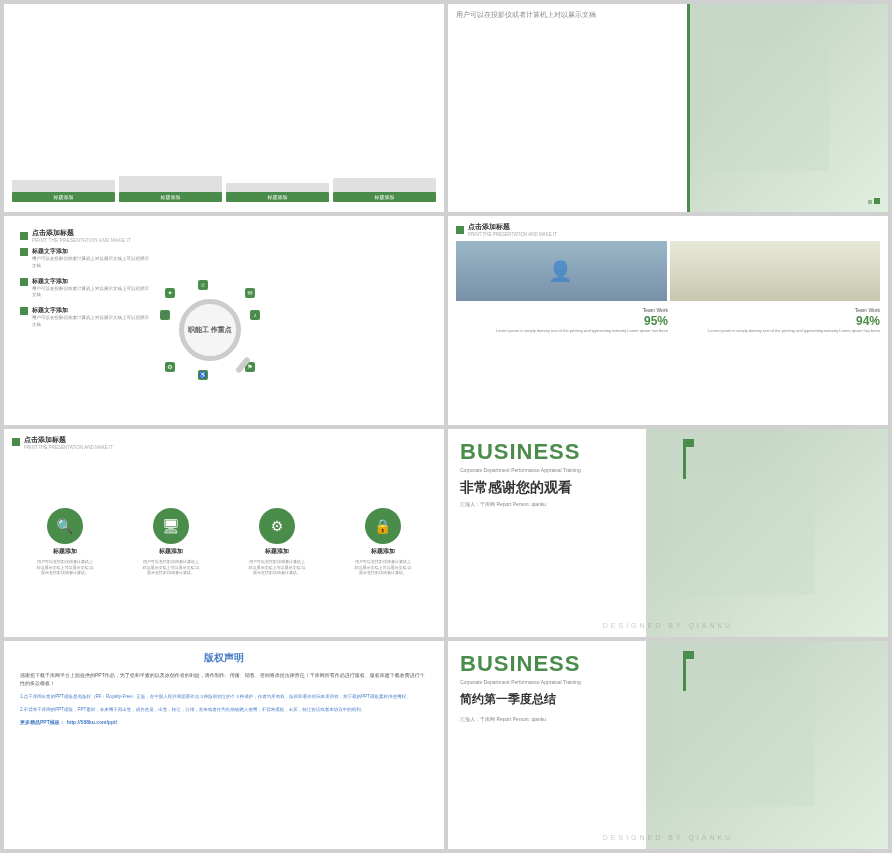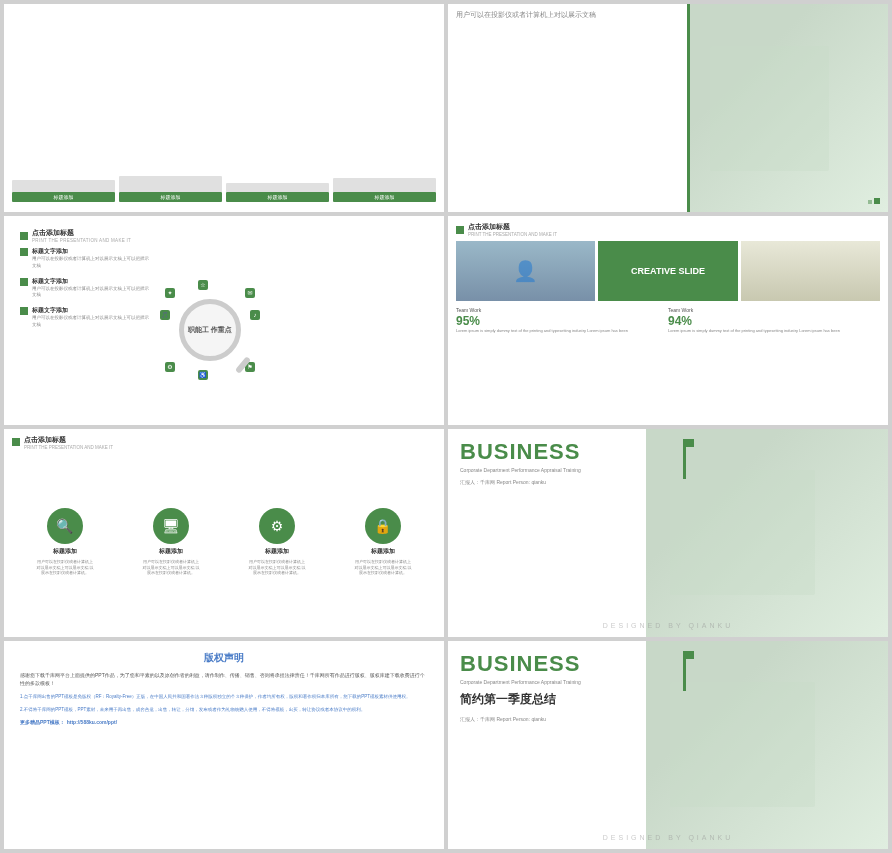--- a/index.html
+++ b/index.html
@@ -56,21 +56,21 @@
       text-align: center;
       line-height: 1.2;
     }
     .s2-stats {
       display: flex;
       justify-content: space-around;
     }
     .s2-stat {
       display: flex;
       flex-direction: column;
-      align-items: flex-start;
+      align-items: flex-end;
       flex: 1;
     }
     .s2-stat-label {
       font-size: 5px;
       color: #555;
       margin-bottom: 1px;
     }
     .s2-stat-value {
       font-size: 12px;
       color: #4a8c4a;
@@ -527,24 +527,20 @@
       <div class="hdr-block"></div>
       <div>
         <div style="font-size:7px; font-weight:bold; color:#333;">点击添加标题</div>
         <div style="font-size:4.5px; color:#aaa;">PRINT THE PRESENTATION AND MAKE IT</div>
       </div>
     </div>
     <div class="s2-images">
       <div class="s2-img">
         <div class="person-silhouette">👤</div>
       </div>
-      <div class="s2-img s2-img-creative">
-        <span>CREATIVE
-SLIDE</span>
-      </div>
       <div class="s2-img">
         <div class="hands-img"></div>
       </div>
     </div>
     <div class="s2-stats">
       <div class="s2-stat">
         <span class="s2-stat-label">Team Work</span>
         <span class="s2-stat-value">95%</span>
         <span class="s2-stat-desc">Lorem ipsum is simply dummy text of
 the printing and typesetting industry
@@ -602,20 +598,21 @@
 
   <div class="slide slide-4">
     <div class="s4-bg">
       <div class="office-img"></div>
     </div>
     <div style="position:absolute; top:10px; right:46%; width:3px; height:40px; background:#4a8c4a;"></div>
     <div style="position:absolute; top:10px; right:44%; width:8px; height:8px; background:#4a8c4a;"></div>
     <div class="s4-content">
       <div class="s4-business">BUSINESS</div>
       <div class="s4-corp">Corporate Department Performance Appraisal Training</div>
+      <div class="s4-main-title">非常感谢您的观看</div>
       <div class="s4-reporter">汇报人：千库网  Report Person: qianku</div>
     </div>
     <div class="s4-designed">DESIGNED  BY  QIANKU</div>
   </div>
 
   <div class="slide slide-5">
     <div class="s5-title">版权声明</div>
     <div class="s5-body">感谢您下载千库网平台上面提供的PPT作品，为了您和平素的以及原创作者的利益，请作制作、传播、销售、否则将承担法律责任！千库网所有作品进行版权、版权库建下载收费进行个性的多款模板！</div>
     <div class="s5-item">1.点千库网出售的PPT模板是免版权（RF：Royalty-Free）正版，在中国人民共和国著作法３种版权独立的个３种保护，作者均所有权，版权和著作权归本库所有，您下载的PPT模板素材供使用权。</div>
     <div class="s5-item">2.不得将千库网的PPT模板，PPT素材，未来用于再出售，成套合批，出售，转让，分销，发布或者作为礼物馈赠人使用，不得将模板，出买，转让协议或者本协议中的权利。</div>

